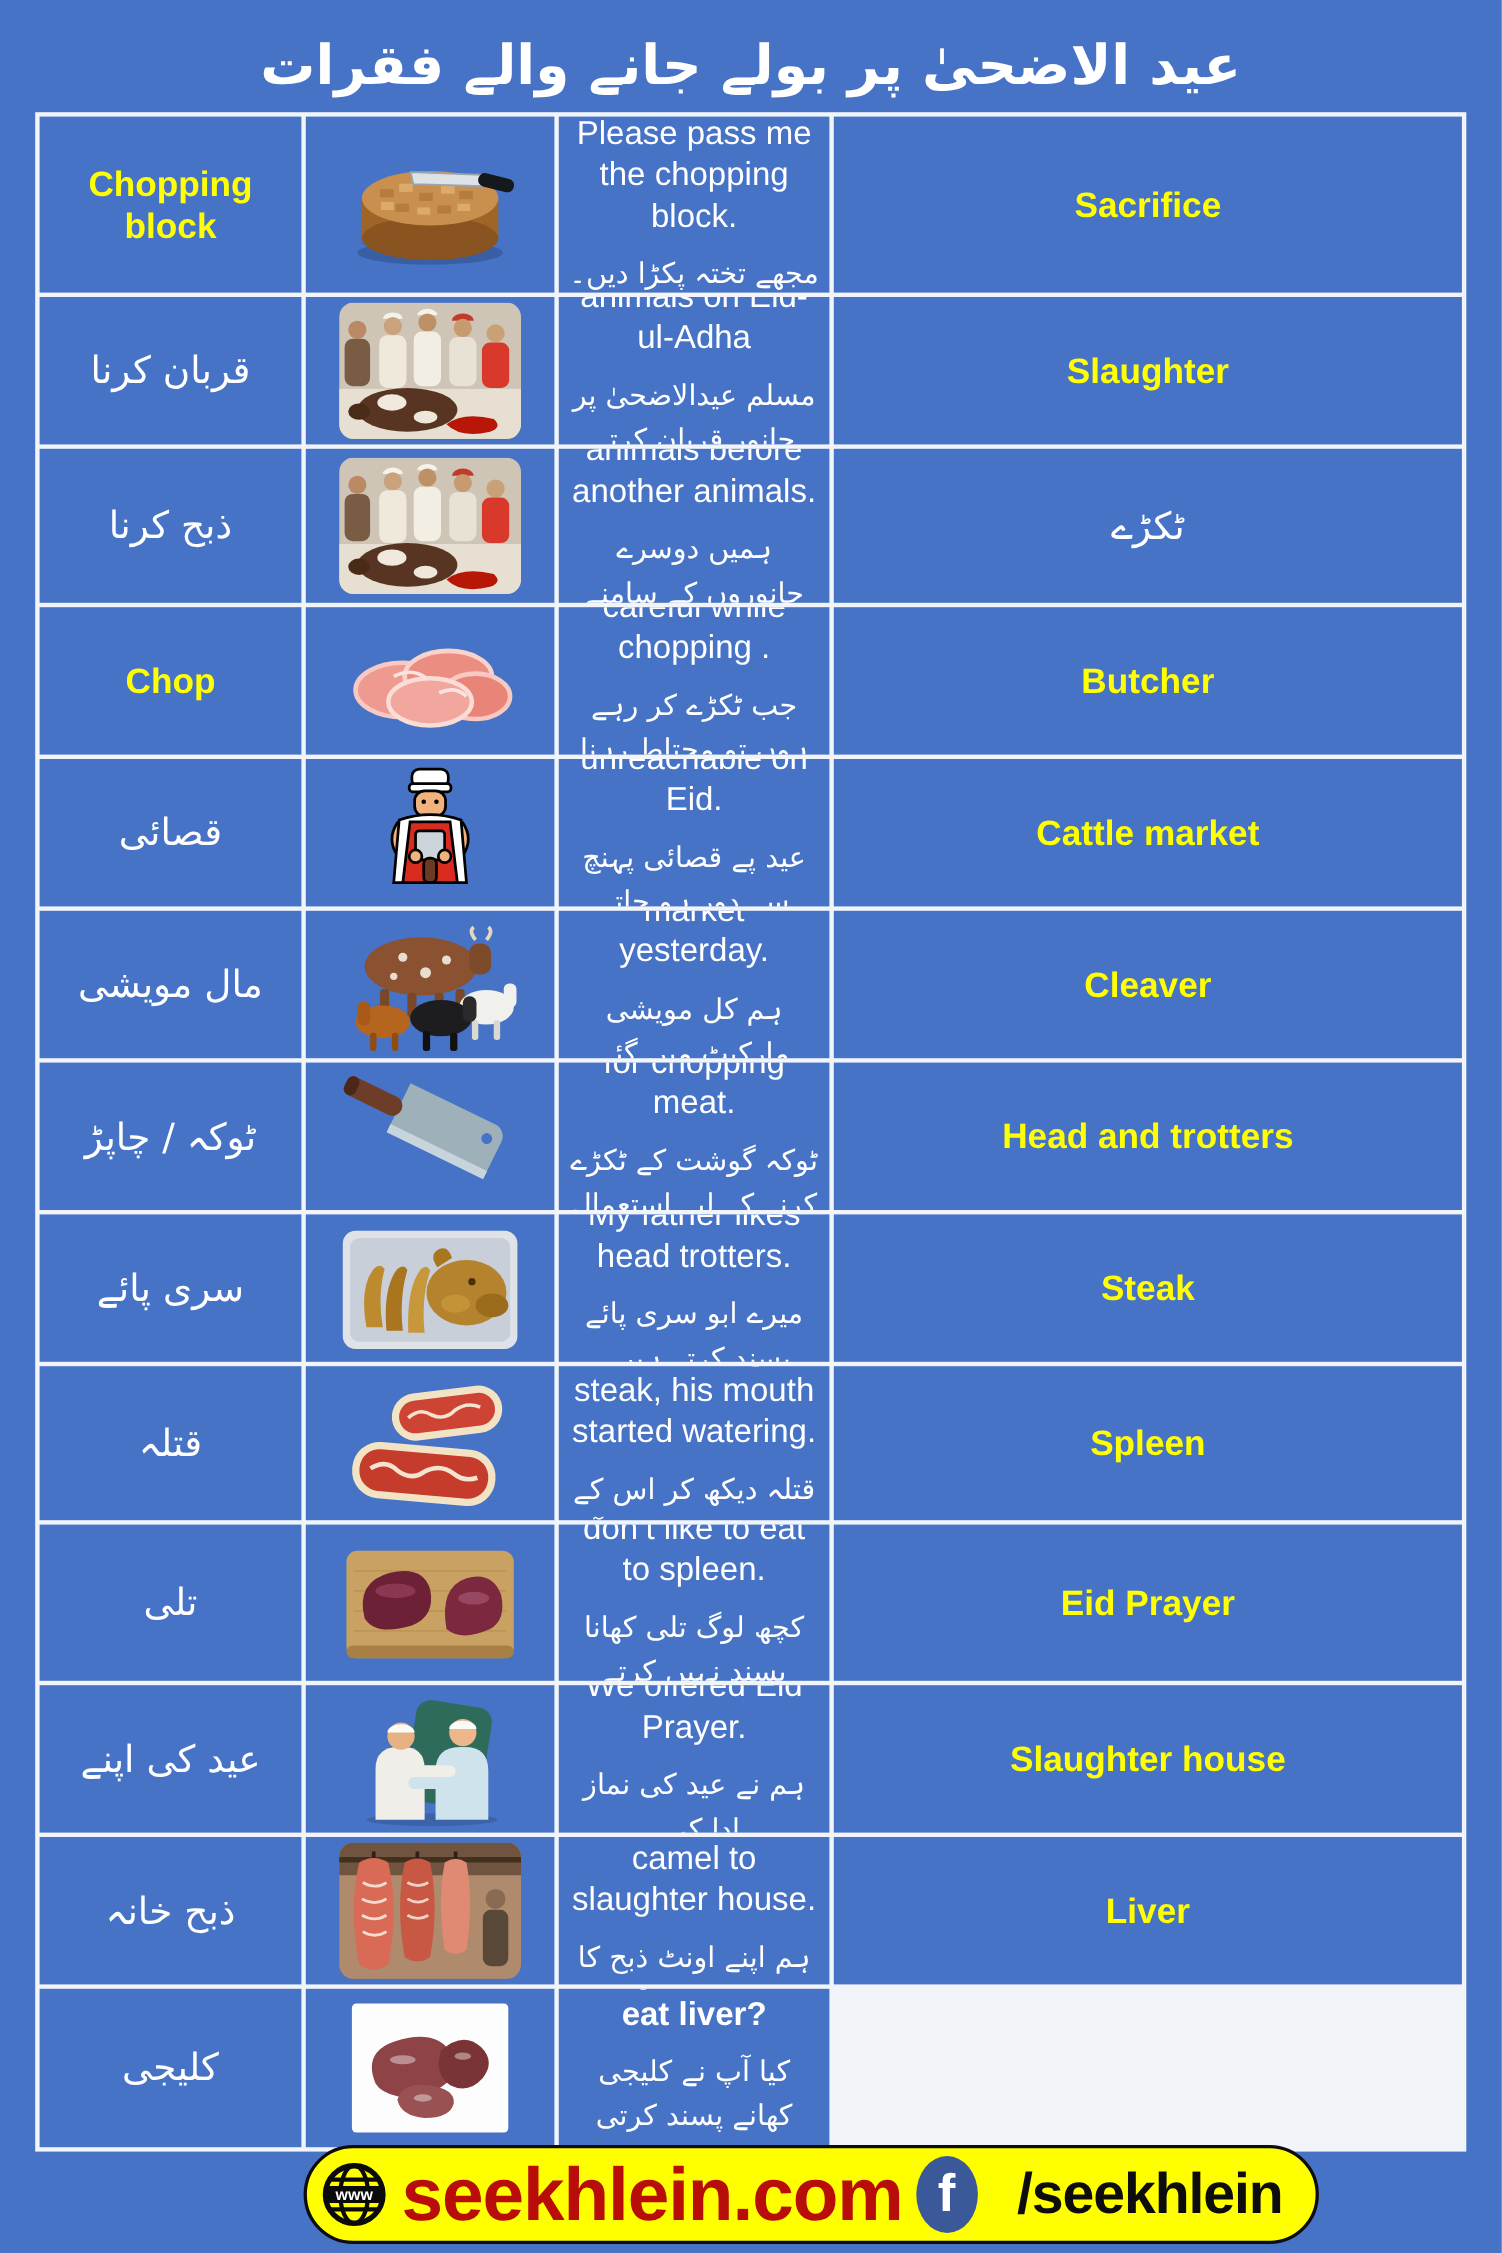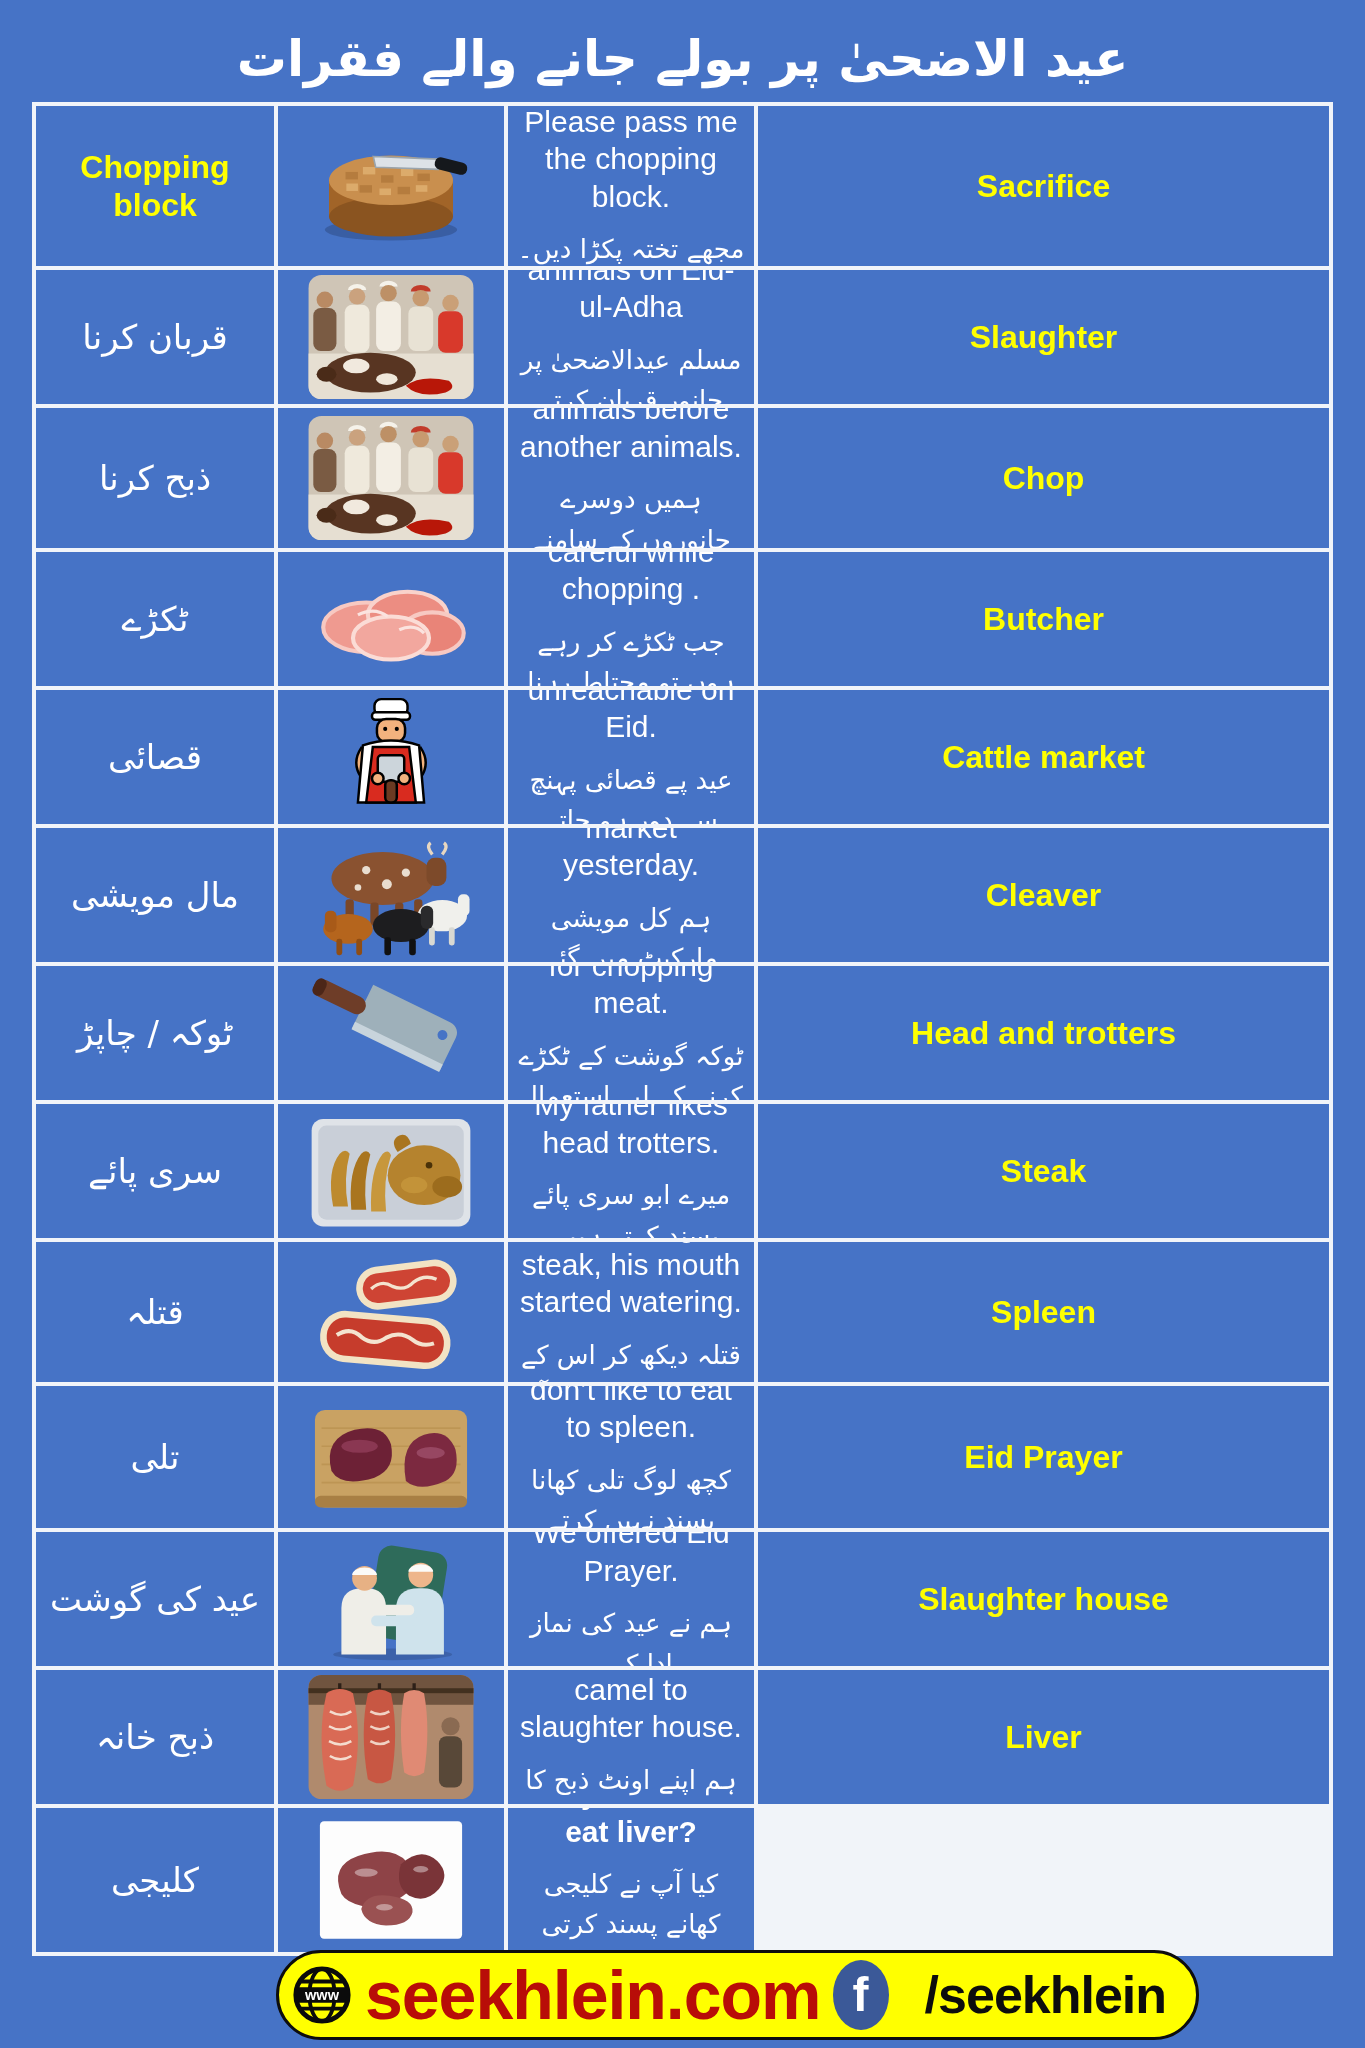--- a/index.html
+++ b/index.html
@@ -138,22 +138,22 @@
           <ellipse cx="22" cy="120" rx="12" ry="9" fill="#4a2b18"></ellipse>
           <path d="M118 134 q18 -14 52 -6 q10 9 -4 14 q-32 8 -48 -8z" fill="#b81708"></path>
         </g>
       </svg>
     </div>
     <div class="cell c4">
       <div class="en">We should not slaughter animals before another animals.</div>
       <div class="ur">ہمیں دوسرے جانوروں کے سامنے جانور ذبح نہیں کرنا چاہیئے۔</div>
     </div>
 
+    <div class="cell c2 uword">ٹکڑے</div>
     <div class="cell c1 word">Chop</div>
-    <div class="cell c2 uword">ٹکڑے</div>
     <div class="cell c3">
       <svg viewBox="0 0 200 150">
         <ellipse cx="70" cy="85" rx="52" ry="30" fill="#ef9a90" stroke="#f7c9c2" stroke-width="5"></ellipse>
         <ellipse cx="120" cy="70" rx="48" ry="28" fill="#ec8d82" stroke="#f9d2cb" stroke-width="5"></ellipse>
         <ellipse cx="150" cy="92" rx="38" ry="25" fill="#e98478" stroke="#f7c9c2" stroke-width="5"></ellipse>
         <ellipse cx="100" cy="98" rx="46" ry="26" fill="#f2a79e" stroke="#fbdcd6" stroke-width="5"></ellipse>
         <path d="M60 70 q20 -10 36 2" stroke="#fbe3df" stroke-width="4" fill="none"></path>
         <path d="M110 88 q18 -8 30 4" stroke="#fbe3df" stroke-width="4" fill="none"></path>
       </svg>
     </div>
@@ -306,21 +306,21 @@
         <path d="M118 104 q-8 -46 22 -56 q28 -8 38 18 q6 28 -12 38 q-32 14 -48 0z" fill="#7c2940"></path>
         <ellipse cx="148" cy="70" rx="17" ry="7" fill="#9a4a66" opacity=".9"></ellipse>
       </svg>
     </div>
     <div class="cell c4">
       <div class="en">Some people don’t like to eat to spleen.</div>
       <div class="ur">کچھ لوگ تلی کھانا پسند نہیں کرتے ہیں۔</div>
     </div>
 
     <div class="cell c1 word">Eid Prayer</div>
-    <div class="cell c2 uword">عید کی گوشت</div>
+    <div class="cell c2 uword">عید کی اپنے</div>
     <div class="cell c3">
       <svg viewBox="0 0 200 150">
         <rect x="78" y="14" width="84" height="112" rx="16" fill="#2e6b5a" transform="rotate(9 120 70)"></rect>
         <ellipse cx="102" cy="142" rx="72" ry="7" fill="rgba(0,0,0,.14)"></ellipse>
         <path d="M40 142 v-56 q0 -24 26 -24 h4 q24 0 24 24 v56 z" fill="#efeee8"></path>
         <circle cx="68" cy="50" r="15" fill="#e7b184"></circle>
         <path d="M53 46 a15 9 0 0 1 30 0 z" fill="#fbfbf8"></path>
         <path d="M106 142 v-54 q0 -26 28 -26 h4 q26 0 26 26 v54 z" fill="#cfe3ec"></path>
         <circle cx="136" cy="46" r="15" fill="#eeb68b"></circle>
         <path d="M121 42 a15 9 0 0 1 30 0 z" fill="#fbfbf8"></path>

